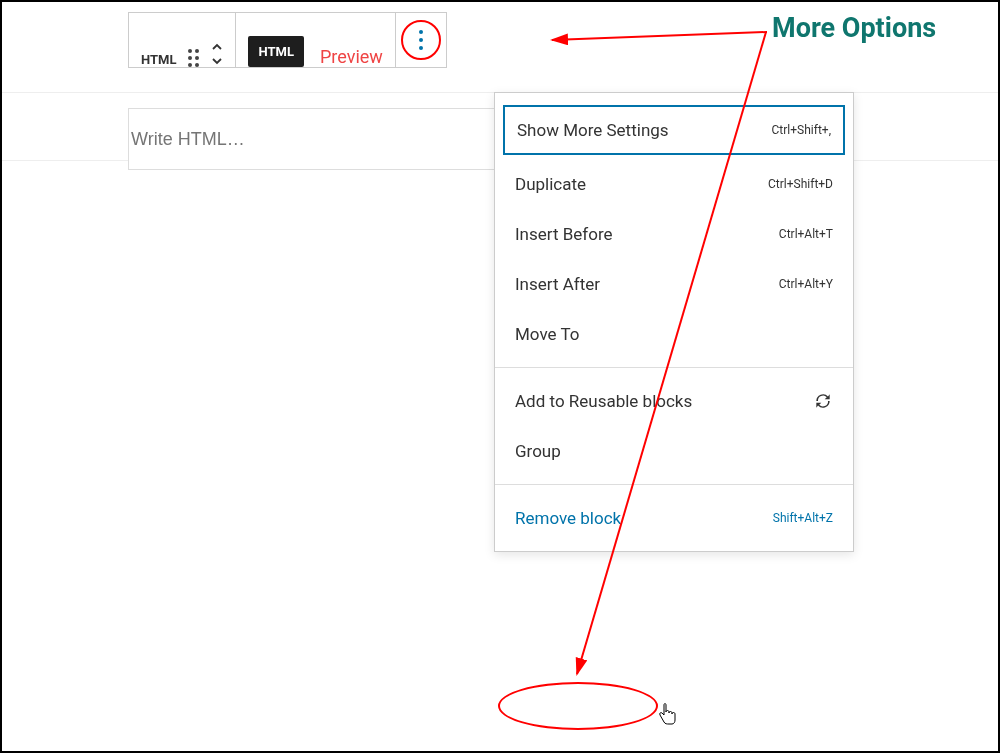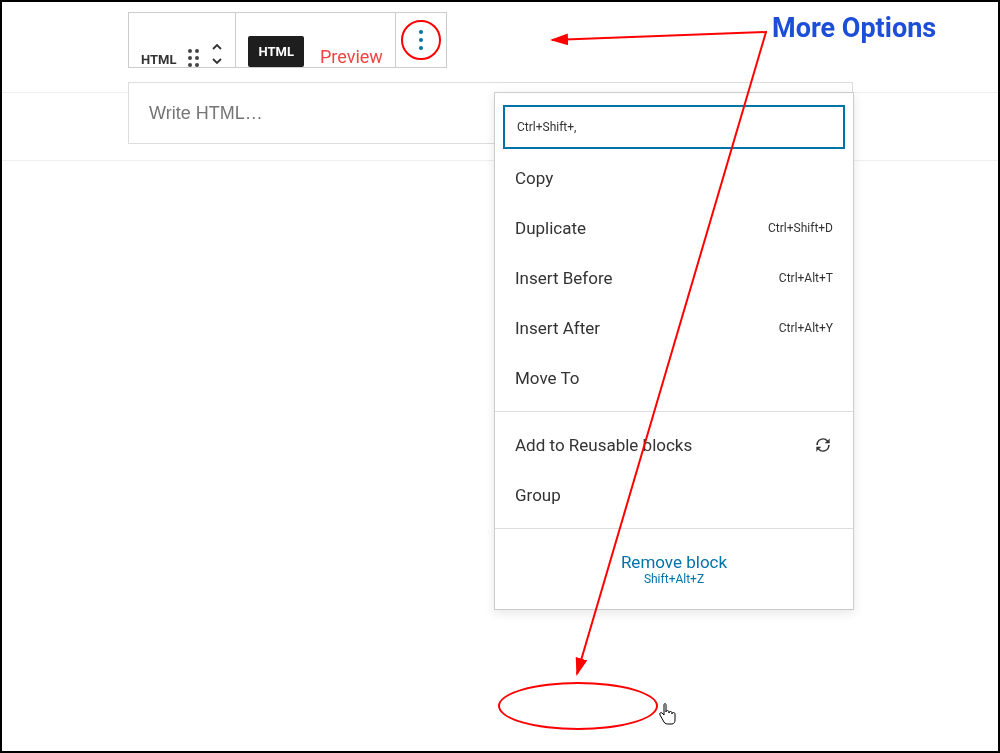--- a/index.html
+++ b/index.html
@@ -17,33 +17,33 @@
     .html-btn { background: #1e1e1e; color: #fff; font-weight: bold; font-size: 13px; padding: 8px 10px; border-radius: 2px; }
     .preview-label { font-size: 18px; color: #ef4444; }
     .more-btn { width: 50px; display: flex; align-items: center; justify-content: center; position: relative; }
     .more-dots { display: flex; flex-direction: column; gap: 4px; }
     .more-dots span { width: 4px; height: 4px; border-radius: 50%; background: #0073aa; }
     .more-circle { position: absolute; width: 40px; height: 40px; border: 2px solid red; border-radius: 50%; pointer-events: none; }
     
     .editor-bg-line { position: absolute; top: 90px; left: 0; right: 0; height: 1px; background: #eee; }
     .editor-bg-line2 { position: absolute; top: 158px; left: 0; right: 0; height: 1px; background: #eee; }
     
-    .html-input { position: absolute; top: 80px; left: 126px; width: 725px; height: 62px; border: 1px solid #ddd; padding: 18px 20px; font-size: 18px; color: #666; background: #fff; }
+    .html-input { position: absolute; top: 106px; left: 126px; width: 725px; height: 62px; border: 1px solid #ddd; padding: 18px 2px; font-size: 18px; color: #666; background: #fff; }
     
     .dropdown { position: absolute; top: 90px; left: 492px; width: 360px; background: #fff; border: 1px solid #ccc; box-shadow: 0 3px 10px rgba(0,0,0,0.1); }
     .dd-section { padding: 8px 0; border-bottom: 1px solid #ddd; }
     .dd-section:last-child { border-bottom: none; }
     .dd-item { display: flex; justify-content: space-between; align-items: center; padding: 15px 20px; font-size: 17px; color: #333; cursor: pointer; position: relative; }
     .dd-item .shortcut { color: #333; font-size: 12px; }
     .dd-item.highlighted { border: 2px solid #0073aa; margin: 4px 8px; padding: 13px 12px; }
-    .dd-item.hovered { color: #0073aa; flex-direction: column; }
+    .dd-item.hovered { color: #0073aa; }
     .dd-item.hovered .shortcut { color: #0073aa; }
     .refresh-icon { width: 20px; height: 20px; }
     
-    .annotation-label { position: absolute; top: 10px; left: 770px; font-size: 27px; font-weight: bold; color: #1d4ed8; }
+    .annotation-label { position: absolute; top: 10px; left: 770px; font-size: 27px; font-weight: bold; color: #0f766e; }
     
     .arrow-line { position: absolute; pointer-events: none; }
     
     .oval-highlight { position: absolute; width: 160px; height: 48px; border: 2px solid red; border-radius: 50%; pointer-events: none; }
     
     .cursor-pointer { position: absolute; width: 18px; height: 24px; pointer-events: none; }
   </style>
 </head>
 <body>
 
@@ -84,24 +84,22 @@
   </div>
 
   <div class="editor-bg-line"></div>
   <div class="editor-bg-line2"></div>
 
   <input class="html-input" placeholder="Write HTML…" style="">
 
   <div class="dropdown">
     <div class="dd-section">
       <div class="dd-item highlighted">
+        <span>Show More Settings</span>
         <span class="shortcut">Ctrl+Shift+,</span>
-      </div>
-      <div class="dd-item">
-        <span>Copy</span>
       </div>
       <div class="dd-item">
         <span>Duplicate</span>
         <span class="shortcut">Ctrl+Shift+D</span>
       </div>
       <div class="dd-item">
         <span>Insert Before</span>
         <span class="shortcut">Ctrl+Alt+T</span>
       </div>
       <div class="dd-item">

